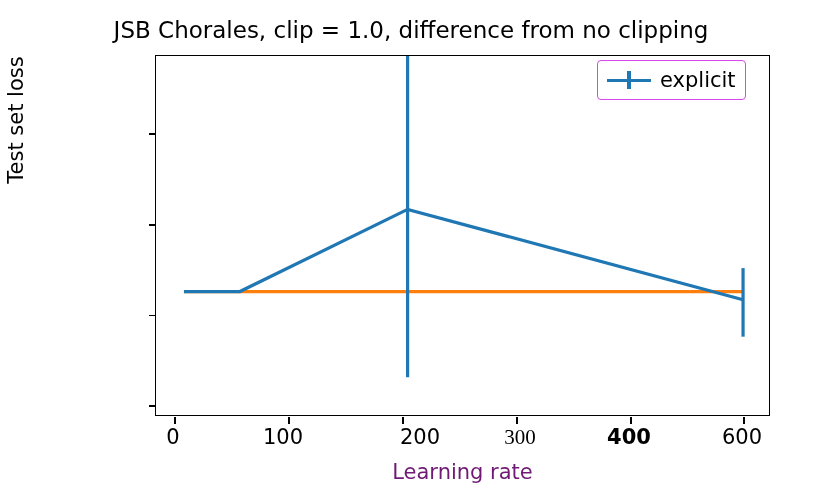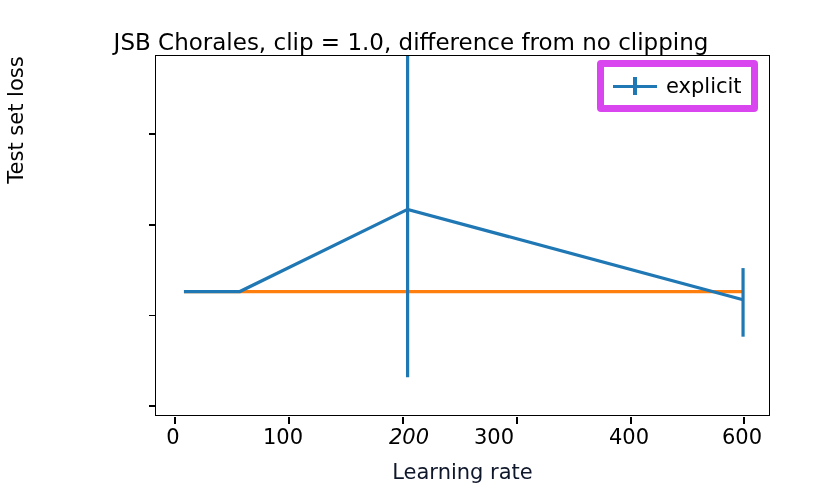--- a/index.html
+++ b/index.html
@@ -16,21 +16,21 @@
   #figure {
     position: relative;
     width: 822px;
     height: 500px;
     background: #ffffff;
   }
   
   #chart-title {
     position: absolute;
     left: 0;
-    top: 29px;
+    top: 17px;
     width: 822px;
     text-align: center;
     font-size: 23px;
     color: #000000;
     letter-spacing: 0px;
     white-space: nowrap;
   }
   
   #plot-area {
     position: absolute;
@@ -76,40 +76,40 @@
     transform: translateX(-50%);
   }
   
   #xlabel {
     position: absolute;
     left: 155px;
     width: 615px;
     top: 460px;
     text-align: center;
     font-size: 21px;
-    color: #0f172a;
+    color: #701a75;
     white-space: nowrap;
   }
   #ylabel {
     position: absolute;
     left: -48px;
     top: 108px;
     font-size: 21px;
     color: #000000;
     white-space: nowrap;
     transform: rotate(-90deg);
     transform-origin: center center;
   }
   
   #legend {
     position: absolute;
     left: 597px;
     top: 60px;
     box-sizing: border-box;
-    border: 7px solid #d946ef;
+    border: 1px solid #d946ef;
     border-radius: 4px;
     background: #ffffff;
     padding: 7px 9px 7px 9px;
   }
   .legend-row {
     display: flex;
     align-items: center;
     height: 24px;
   }
   .legend-marker {
@@ -145,23 +145,23 @@
 
 <div id="figure">
 
   <div id="chart-title">JSB Chorales, clip = 1.0, difference from no clipping</div>
 
   <div id="ylabel">Test set loss</div>
   <div id="xlabel">Learning rate</div>
 
   <div class="xtick-label" style="left:173px;">0</div>
   <div class="xtick-label" style="left:283px;">100</div>
-  <div class="xtick-label" style="left:409px;font-style:italic;">200</div>
-  <div class="xtick-label" style="left:494px;">300</div>
-  <div class="xtick-label" style="left:629px;">400</div>
+  <div class="xtick-label" style="left:420px;">200</div>
+  <div class="xtick-label" style="left:520px;font-family:Liberation Serif, serif;">300</div>
+  <div class="xtick-label" style="left:629px;font-weight:bold;">400</div>
   <div class="xtick-label" style="left:742px;">600</div>
 
   <div id="plot-area">
 
     <div class="ytick-mark" style="top:77.4px;"></div>
     <div class="ytick-mark" style="top:168.0px;"></div>
     <div class="ytick-mark" style="top:258.6px;"></div>
     <div class="ytick-mark" style="top:349.2px;"></div>
 
     <div class="xtick-mark" style="left:18px;"></div>

